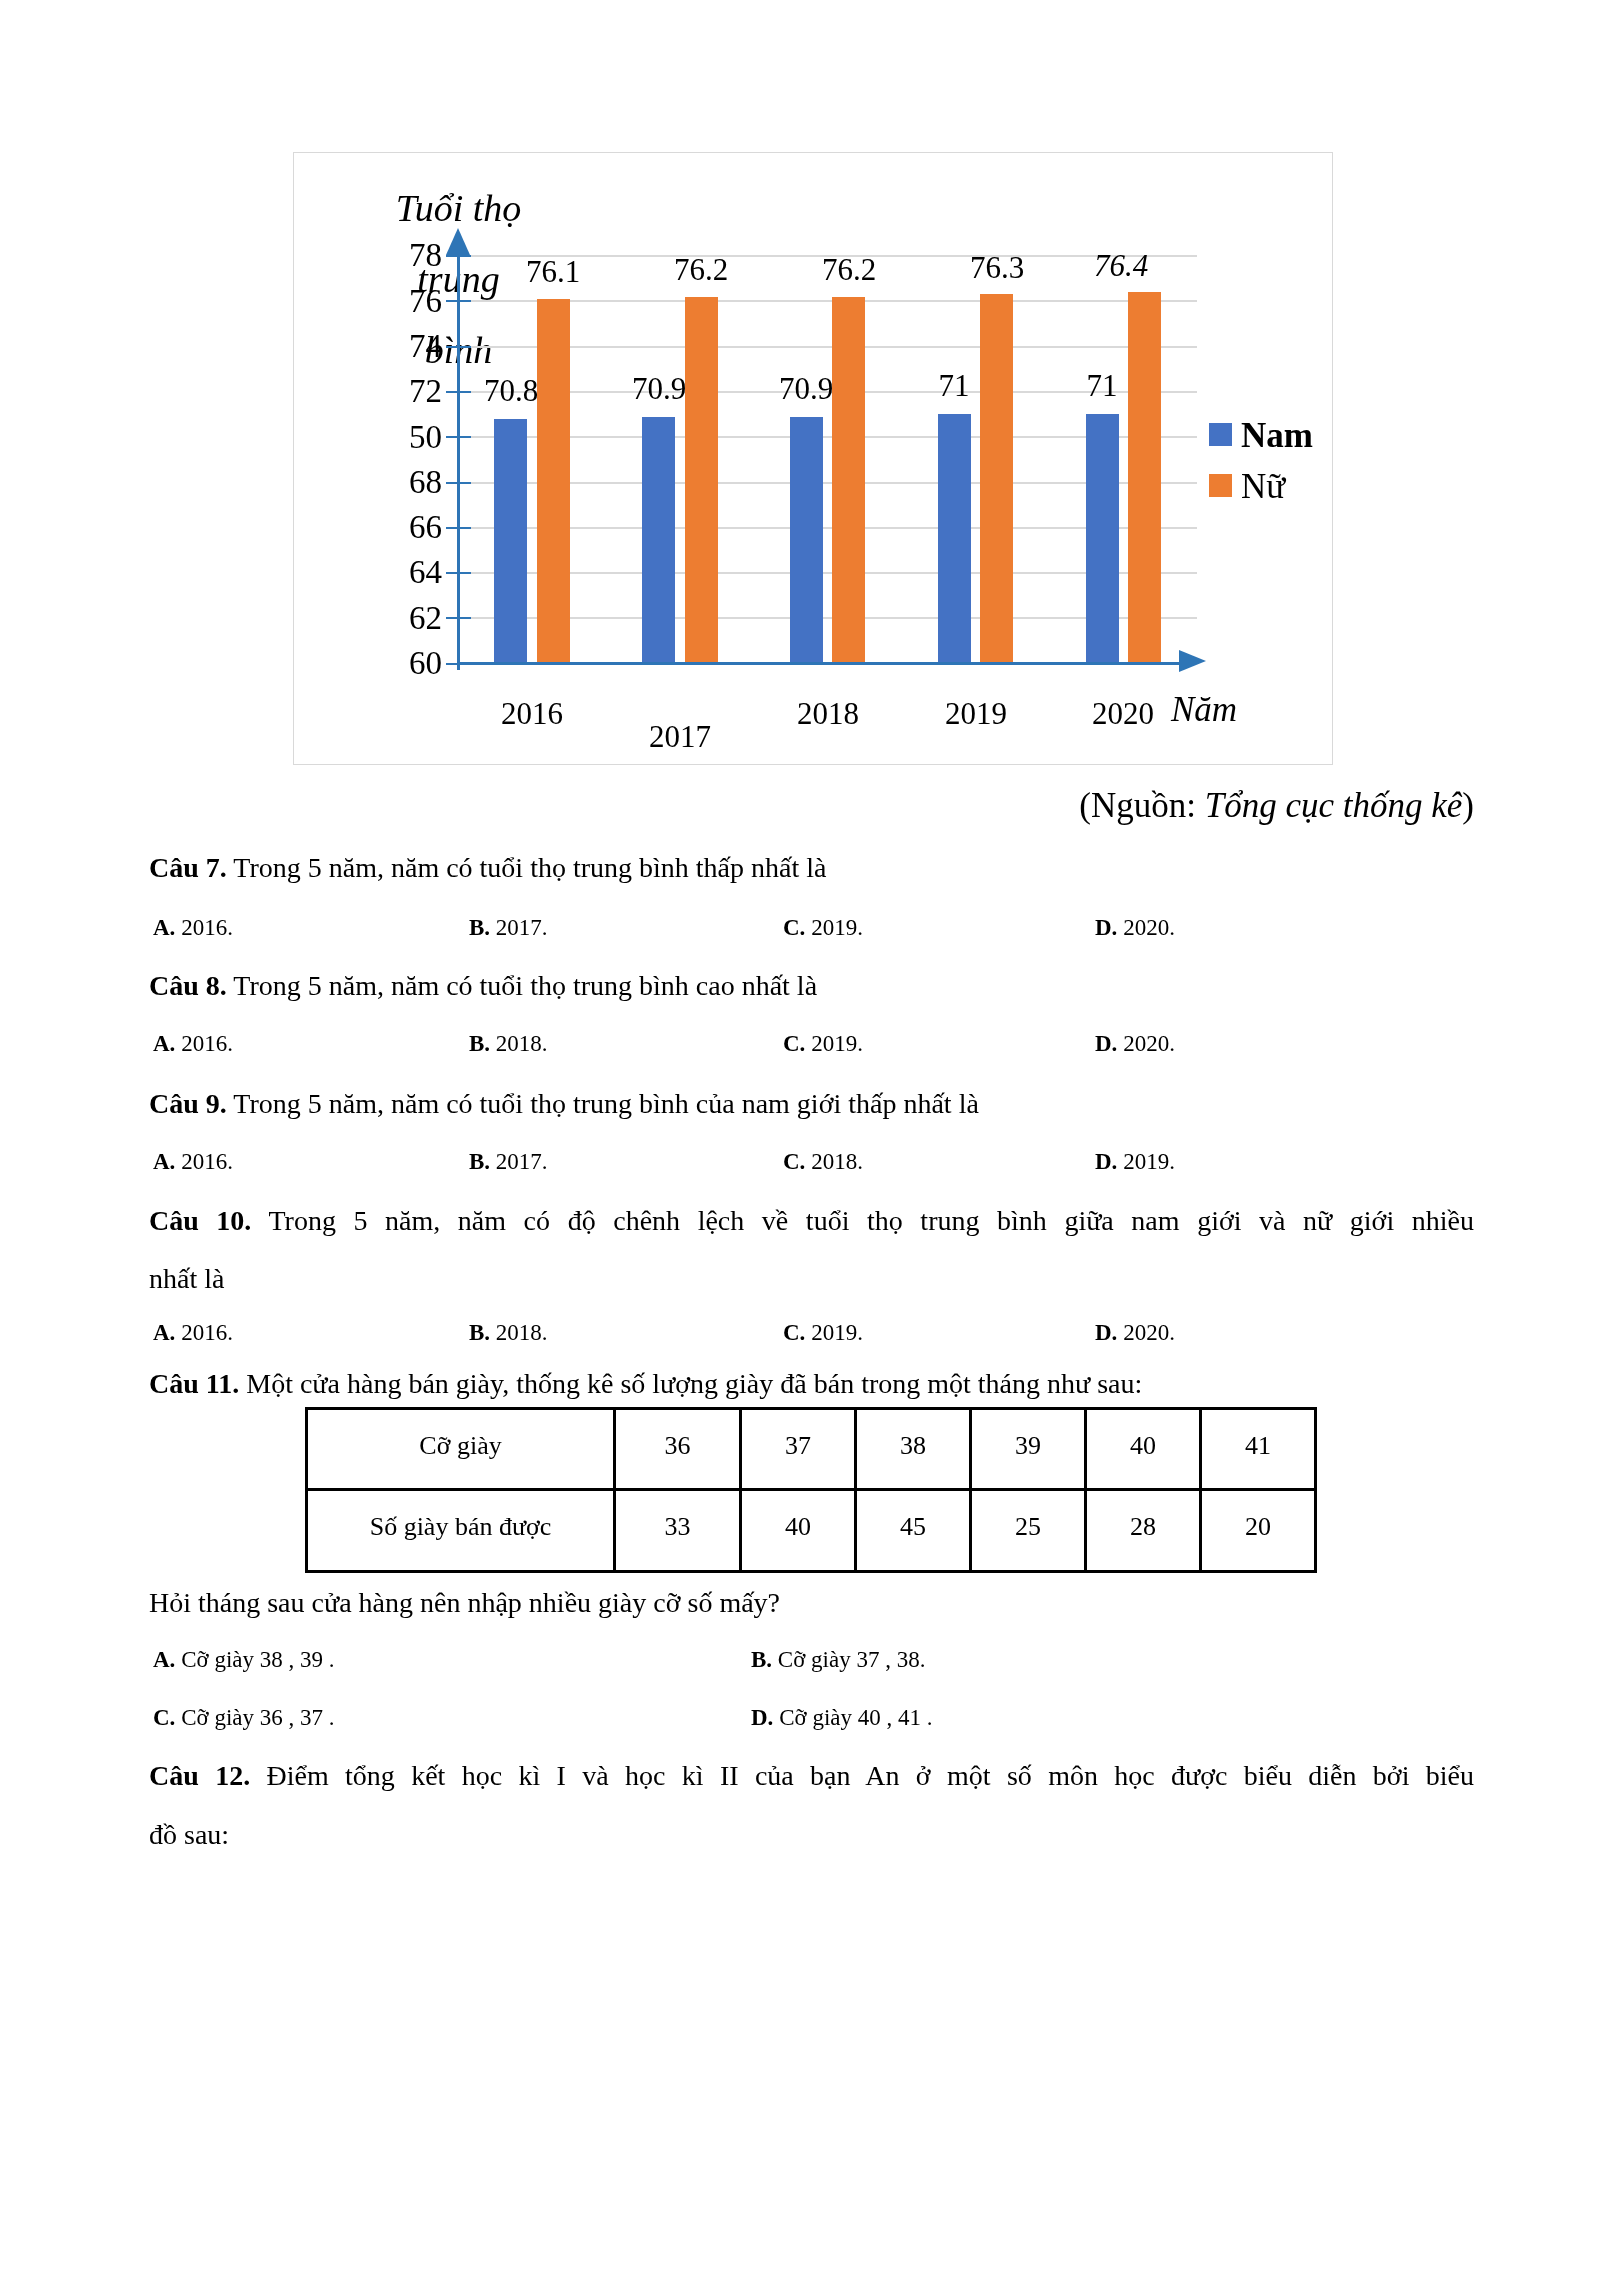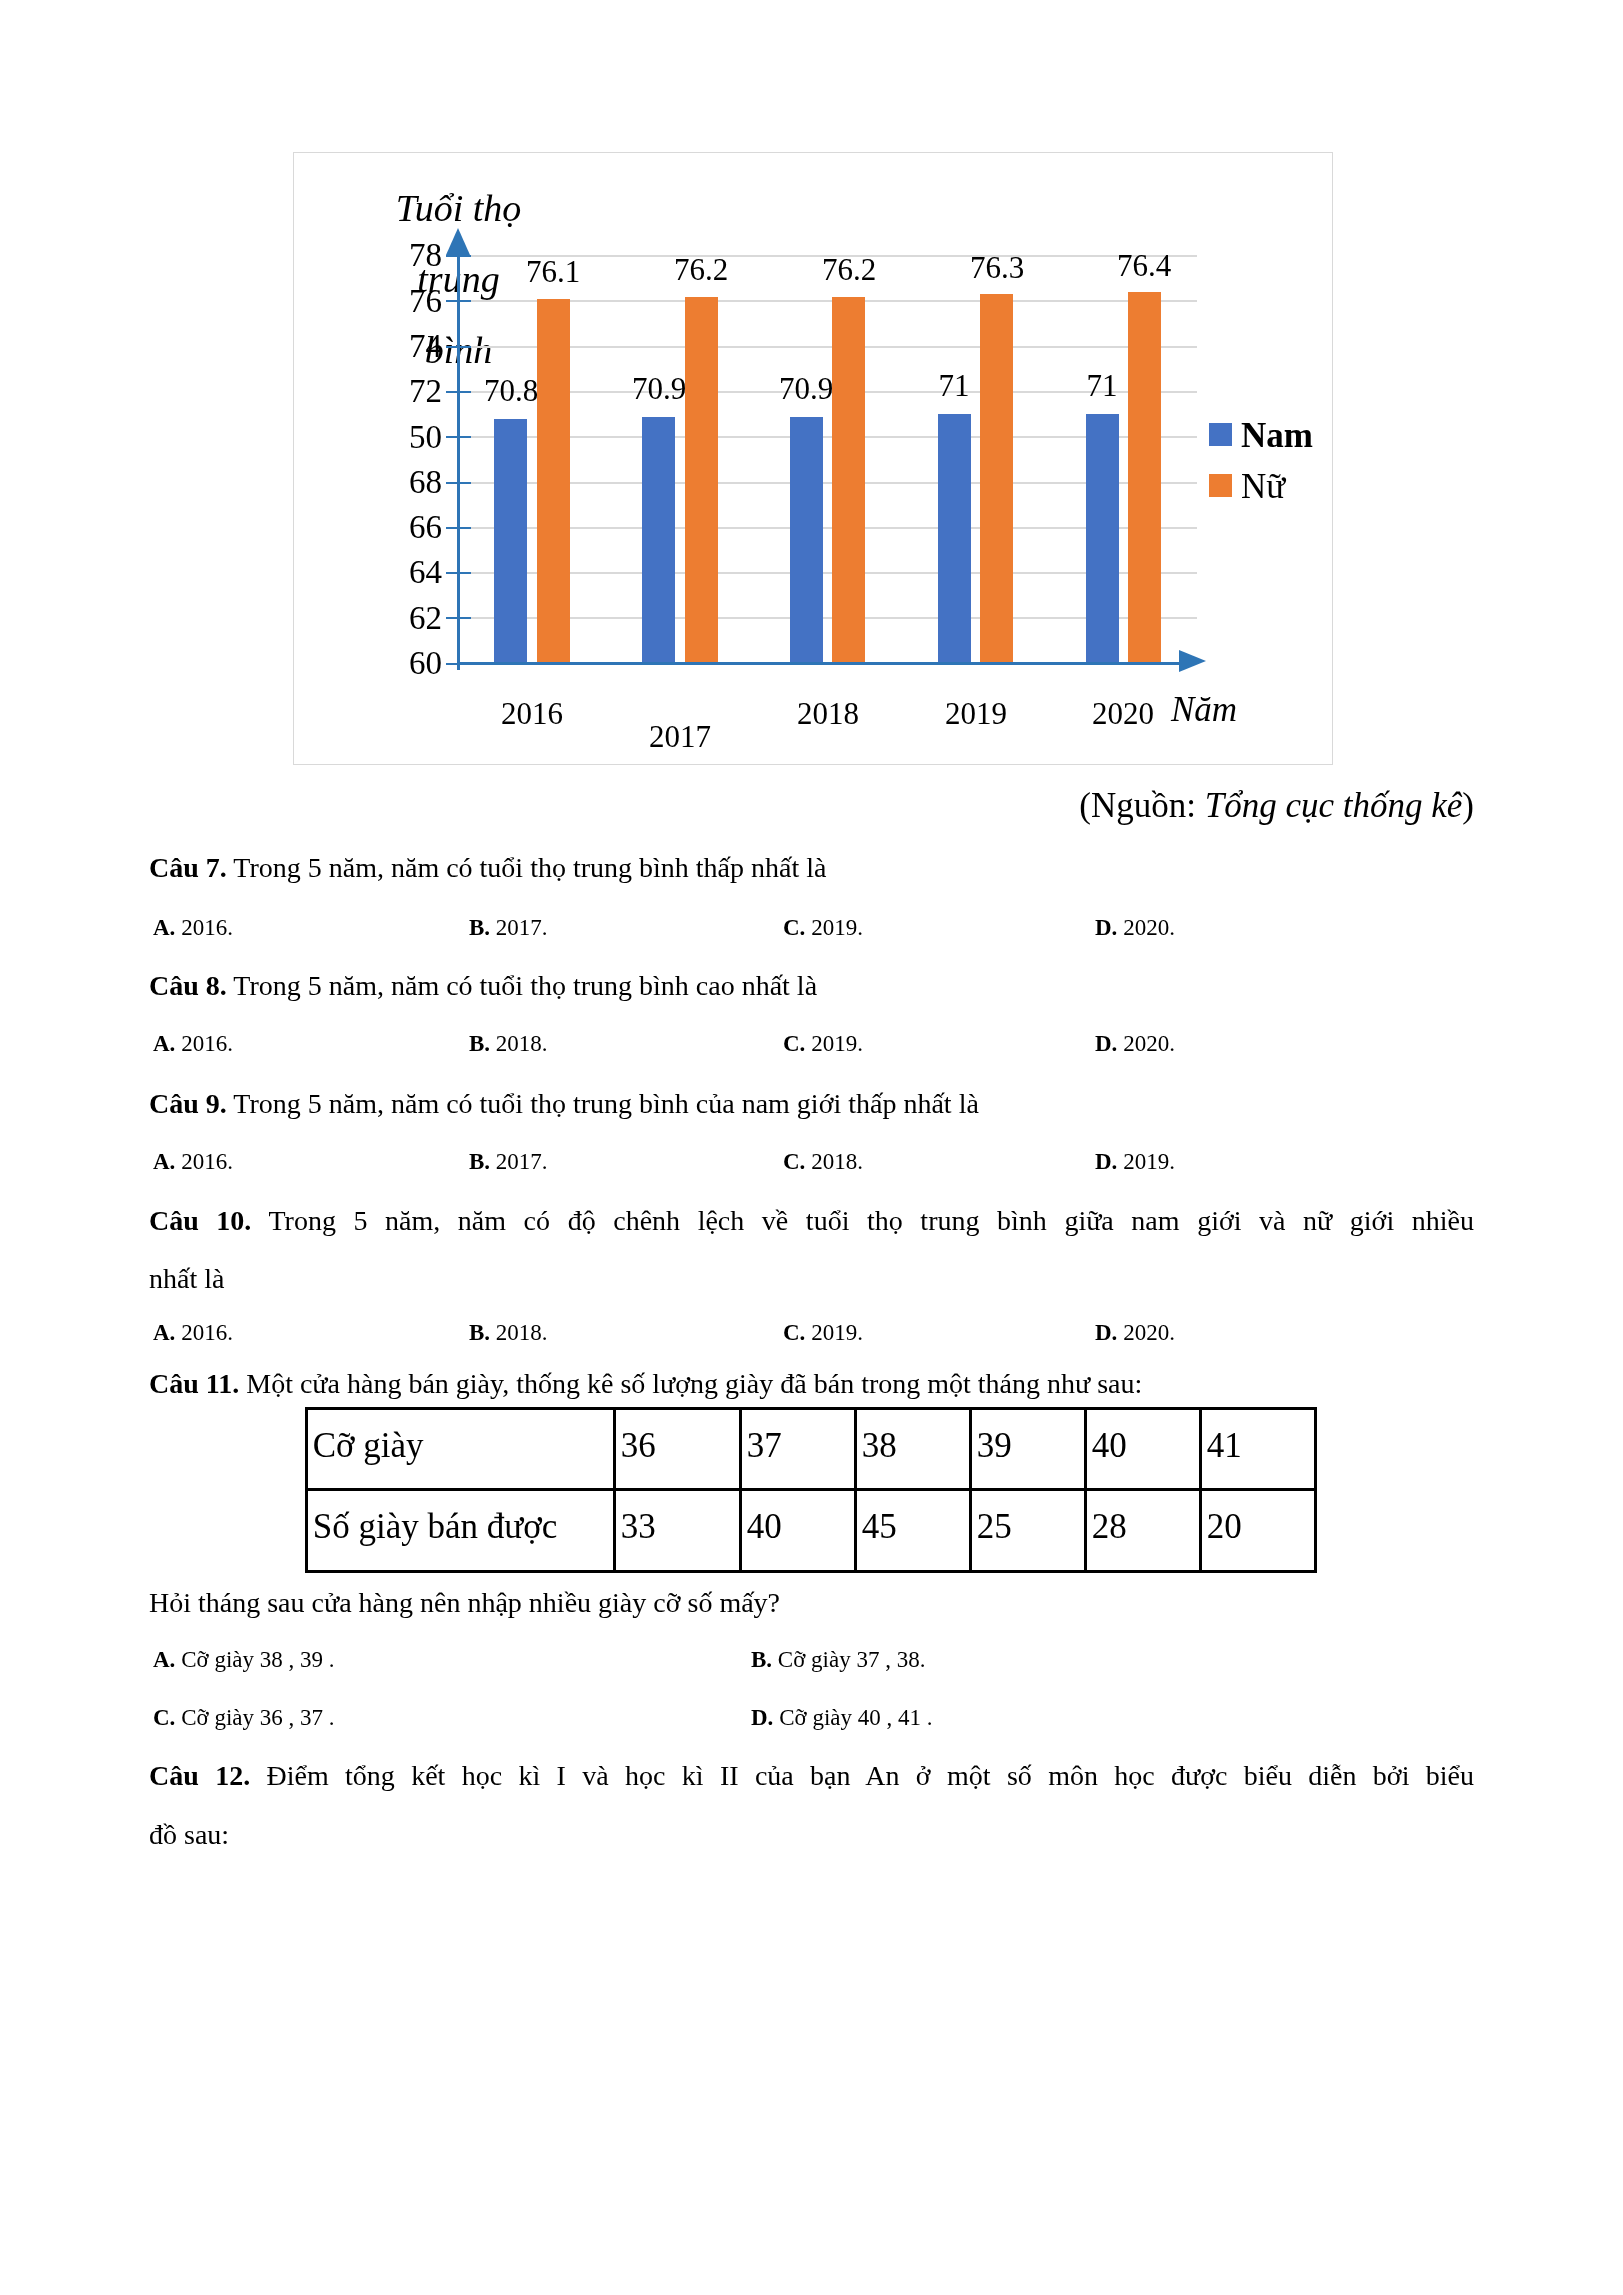--- a/index.html
+++ b/index.html
@@ -30,21 +30,21 @@
   .arrow-up{position:absolute;width:0;height:0;border-left:12.6px solid transparent;
     border-right:12.6px solid transparent;border-bottom:27px solid #2E75B6}
   .arrow-right{position:absolute;width:0;height:0;border-top:11.8px solid transparent;
     border-bottom:11.8px solid transparent;border-left:27px solid #2E75B6}
   .leg-sw{position:absolute;width:23px;height:23px}
   .leg-tx{position:absolute;font-size:35px;line-height:36px;white-space:nowrap}
   #xaxis-name{position:absolute;left:877px;top:538px;font-style:italic;font-size:35px;line-height:38px}
 
   
   #shoe-table{position:absolute;left:305px;top:1407px;border-collapse:collapse}
-  #shoe-table td{border:3.1px solid #000;font-size:35px;text-align:left;
+  #shoe-table td{border:3.1px solid #000;font-size:26px;text-align:center;
     vertical-align:middle;height:72px;padding:0 4.7px 6.3px 4.7px}
 </style>
 </head>
 <body>
 
 <div id="chart-box">
   <div id="chart-title">
     <span>Tuổi thọ</span><br>
     <span>trung bình</span>
   </div>
@@ -94,21 +94,21 @@
       <div class="dlab" style="left: 500px; top: 98px;">76.2</div>
       <div class="xlab" style="left: 460px; top: 542px;">2018</div>
       <div class="bar" style="left: 644px; top: 261px; width: 33px; height: 249px; background: rgb(68, 114, 196);"></div>
       <div class="dlab" style="left: 605px; top: 214px;">71</div>
       <div class="bar" style="left: 686px; top: 141px; width: 33px; height: 369px; background: rgb(237, 125, 49);"></div>
       <div class="dlab" style="left: 648px; top: 96px;">76.3</div>
       <div class="xlab" style="left: 608px; top: 542px;">2019</div>
       <div class="bar" style="left: 792px; top: 261px; width: 33px; height: 249px; background: rgb(68, 114, 196);"></div>
       <div class="dlab" style="left: 753px; top: 214px;">71</div>
       <div class="bar" style="left: 834px; top: 139px; width: 33px; height: 371px; background: rgb(237, 125, 49);"></div>
-      <div class="dlab" style="left: 795px; top: 94px;">76.4</div>
+      <div class="dlab" style="left: 772px; top: 94px; font-style: italic;">76.4</div>
       <div class="xlab" style="left: 755px; top: 542px;">2020</div>
       <div class="axis" style="left: 163px; top: 88px; width: 3.1px; height: 429px; background: rgb(46, 117, 182);"></div>
       <div class="axis" style="left: 164px; top: 509px; width: 721px; height: 3.1px; background: rgb(46, 117, 182);"></div>
       <div class="arrow-up" style="left: 152px; top: 75px; border-bottom-color: rgb(46, 117, 182);"></div>
       <div class="arrow-right" style="left: 885px; top: 497px; border-left-color: rgb(46, 117, 182);"></div>
       <div class="leg-sw" style="left: 915px; top: 270px; background: rgb(68, 114, 196);"></div>
       <div class="leg-tx" style="left: 947px; top: 265px; font-weight: bold;">Nam</div>
       <div class="leg-sw" style="left: 915px; top: 321px; background: rgb(237, 125, 49);"></div>
       <div class="leg-tx" style="left: 947px; top: 316px;">Nữ</div>
     </div>

